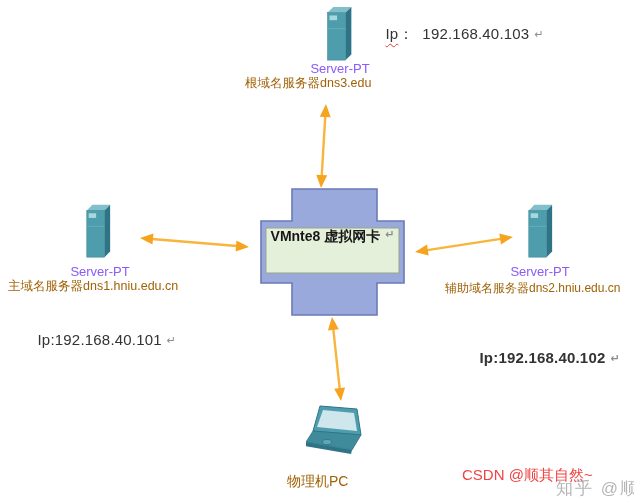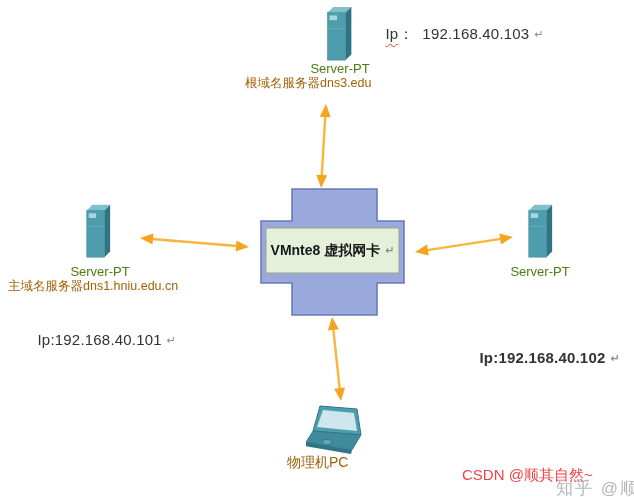--- a/index.html
+++ b/index.html
@@ -3,30 +3,30 @@
 <meta charset="utf-8">
 <style>
   html,body{margin:0;padding:0;background:#ffffff;}
   .canvas{
     position:relative;width:634px;height:497px;background:#ffffff;overflow:hidden;
     font-family:"Liberation Sans","DejaVu Sans",sans-serif;color:#1f1f1f;
   }
   .abs{position:absolute;}
   svg.layer{position:absolute;left:0;top:0;width:634px;height:497px;}
 
-  .dev-label{font-size:13px;color:#4d7c0f;text-align:center;white-space:nowrap;}
+  .dev-label{font-size:13px;color:#8b5cf6;text-align:center;white-space:nowrap;}
   .cn-label{font-size:12.5px;color:#a16207;text-align:left;white-space:nowrap;font-weight:500;}
   .ip-text{font-size:15px;color:#333;white-space:pre;letter-spacing:0.2px;}
   .misspelled{
     text-decoration-line:underline;text-decoration-style:wavy;
     text-decoration-color:#E03C31;text-decoration-thickness:1px;text-underline-offset:4px;
   }
   .return-mark{color:#8c8c8c;font-size:11px;margin-left:5px;vertical-align:1px;}
   .center-label{
-    display:flex;align-items:center;justify-content:center;
+    display:flex;align-items:flex-start;justify-content:center;
     font-size:14px;font-weight:600;color:#161616;white-space:nowrap;
   }
   .wm-csdn{font-size:15px;color:#ef4444;white-space:nowrap;}
   .wm-zhihu{font-size:17px;color:#B5B5B5;white-space:nowrap;letter-spacing:2px;}
 </style>
 </head>
 <body>
 
 <div class="canvas">
 
@@ -87,29 +87,30 @@
   </div>
 
   <svg class="abs" style="left:526px;top:201px;" width="28" height="60" viewBox="0 0 30 60">
     <polygon points="3,8 22,8 28,2 9,2" fill="#7FC0CB"></polygon>
     <polygon points="22,8 28,2 28,52 22,58" fill="#2E7486"></polygon>
     <rect x="3" y="8" width="19" height="50" fill="#4E9DAD" stroke="#37828F" stroke-width="0.6"></rect>
     <rect x="5" y="11" width="8" height="5" fill="#A7D8DE"></rect>
     <line x1="3" y1="25" x2="22" y2="25" stroke="#69AEBB" stroke-width="1"></line>
   </svg>
   <div class="abs dev-label" style="left:480px;top:264px;width:120px;">Server-PT</div>
+  <div class="abs cn-label" style="left:445px;top:280px;width:190px;font-size:12px;">辅助域名服务器dns2.hniu.edu.cn</div>
   <div class="abs ip-text" style="left:462px;top:332px;font-weight:bold;">
     <span>Ip:192.168.40.102</span><span class="return-mark">↵</span>
   </div>
 
   <svg class="abs" style="left:306px;top:405px;" width="64" height="52" viewBox="0 0 64 52">
     <polygon points="14,1 51,4 55,30 7,26" fill="#4E9DAD" stroke="#2E7486" stroke-width="1"></polygon>
     <polygon points="17,5 48,8 51,26 11,22" fill="#CFE6EC"></polygon>
     <polygon points="7,26 55,30 46,45 0,37" fill="#3F8B9B" stroke="#2E7486" stroke-width="0.8"></polygon>
     <polygon points="0,37 46,45 45,49 -1,41" fill="#2E7486"></polygon>
     <ellipse cx="21" cy="37" rx="4.5" ry="2.6" fill="#5FA7B5" stroke="#2E7486" stroke-width="0.8"></ellipse>
   </svg>
-  <div class="abs cn-label" style="left:287px;top:454px;width:100px;font-size:14px;">物理机PC</div>
+  <div class="abs cn-label" style="left:287px;top:473px;width:100px;font-size:14px;">物理机PC</div>
 
   <div class="abs wm-csdn" style="left:462px;top:466px;">CSDN @顺其自然~</div>
   <div class="abs wm-zhihu" style="left:556px;top:477px;">知乎 @顺其自然</div>
 
 </div>
 
 </body></html>

